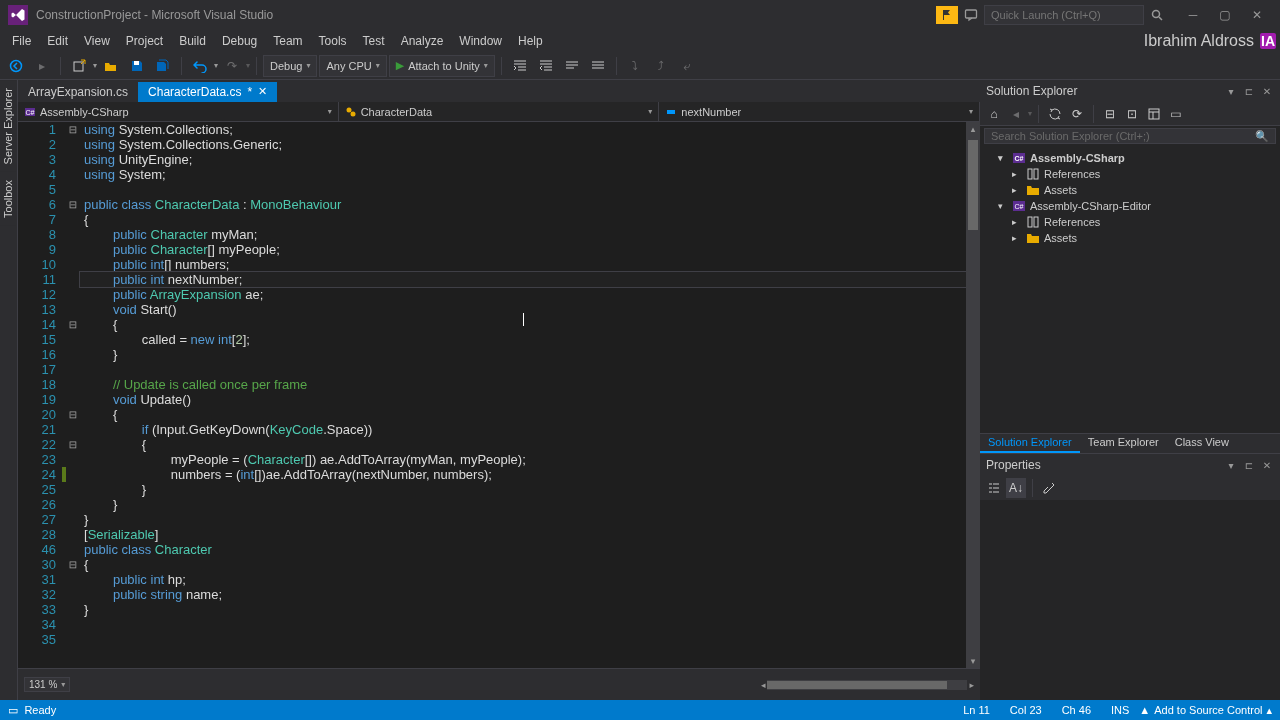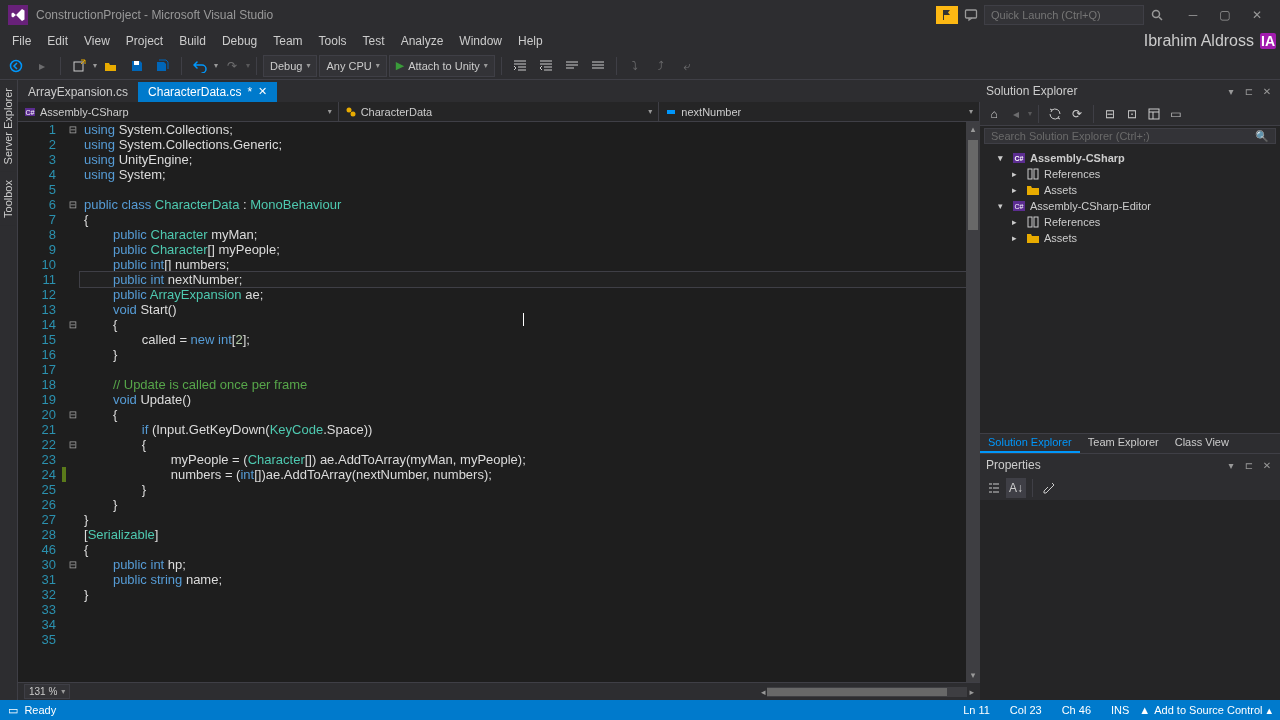--- a/index.html
+++ b/index.html
@@ -68,21 +68,21 @@
 .c { color: #57a64a; } 
 .n { color: #b5cea8; } 
 .p { color: #dcdcdc; } 
 
 .editor-scrollbar { width: 14px; background: #3e3e42; position: relative; }
 .scroll-thumb { position: absolute; left: 2px; right: 2px; top: 18px; height: 90px; background: #686868; }
 .scroll-arrow { position: absolute; left: 0; right: 0; height: 14px; display: flex; align-items: center; justify-content: center; color: #999; font-size: 9px; }
 .scroll-arrow.up { top: 0; }
 .scroll-arrow.down { bottom: 0; }
 
-.zoom-bar { height: 18px; background: #2d2d30; border-top: 1px solid #3f3f46; display: flex; align-items: center; padding: 0 6px; }
+.zoom-bar { height: 32px; background: #2d2d30; border-top: 1px solid #3f3f46; display: flex; align-items: center; padding: 0 6px; }
 .zoom-combo { background: #333337; border: 1px solid #3f3f46; color: #ccc; padding: 0 4px; font-size: 10px; height: 15px; display: flex; align-items: center; gap: 4px; }
 
 
 .right-panels { width: 300px; background: #252526; display: flex; flex-direction: column; }
 .panel-header { height: 22px; background: #2d2d30; display: flex; align-items: center; justify-content: space-between; padding: 0 6px; color: #ccc; font-size: 12px; }
 .panel-header .controls { display: flex; gap: 4px; }
 .panel-ctrl { width: 14px; height: 14px; display: flex; align-items: center; justify-content: center; color: #999; cursor: pointer; font-size: 10px; }
 .panel-toolbar { height: 24px; background: #2d2d30; display: flex; align-items: center; padding: 0 4px; gap: 2px; border-bottom: 1px solid #3f3f46; }
 .panel-tb-btn { width: 20px; height: 20px; display: flex; align-items: center; justify-content: center; color: #ccc; cursor: pointer; font-size: 12px; }
 .panel-search { background: #333337; border: 1px solid #3f3f46; color: #6a6a6a; padding: 2px 6px; font-size: 11px; height: 16px; margin: 2px 4px; display: flex; align-items: center; justify-content: space-between; }
@@ -438,20 +438,21 @@
           <div class="code-line">        <span class="k">void</span><span class="p"> Update()</span></div>
           <div class="code-line">        <span class="p">{</span></div>
           <div class="code-line">                <span class="k">if</span><span class="p"> (Input.GetKeyDown(</span><span class="t">KeyCode</span><span class="p">.Space))</span></div>
           <div class="code-line">                <span class="p">{</span></div>
           <div class="code-line">                        <span class="p">myPeople = (</span><span class="t">Character</span><span class="p">[]) ae.AddToArray(myMan, myPeople);</span></div>
           <div class="code-line">                        <span class="p">numbers = (</span><span class="k">int</span><span class="p">[])ae.AddToArray(nextNumber, numbers);</span></div>
           <div class="code-line">                <span class="p">}</span></div>
           <div class="code-line">        <span class="p">}</span></div>
           <div class="code-line"><span class="p">}</span></div>
           <div class="code-line"><span class="p">[</span><span class="t">Serializable</span><span class="p">]</span></div>
+          <div class="code-line"><span class="k">public</span><span class="p"> </span><span class="k">class</span><span class="p"> </span><span class="t">Character</span></div>
           <div class="code-line"><span class="p">{</span></div>
           <div class="code-line">        <span class="k">public</span><span class="p"> </span><span class="k">int</span><span class="p"> hp;</span></div>
           <div class="code-line">        <span class="k">public</span><span class="p"> </span><span class="k">string</span><span class="p"> name;</span></div>
           <div class="code-line"><span class="p">}</span></div>
           <div class="code-line"></div>
         </div>
       <div class="editor-scrollbar">
         <div class="scroll-arrow up">▴</div>
         <div class="scroll-thumb"></div>
         <div class="scroll-arrow down">▾</div>

